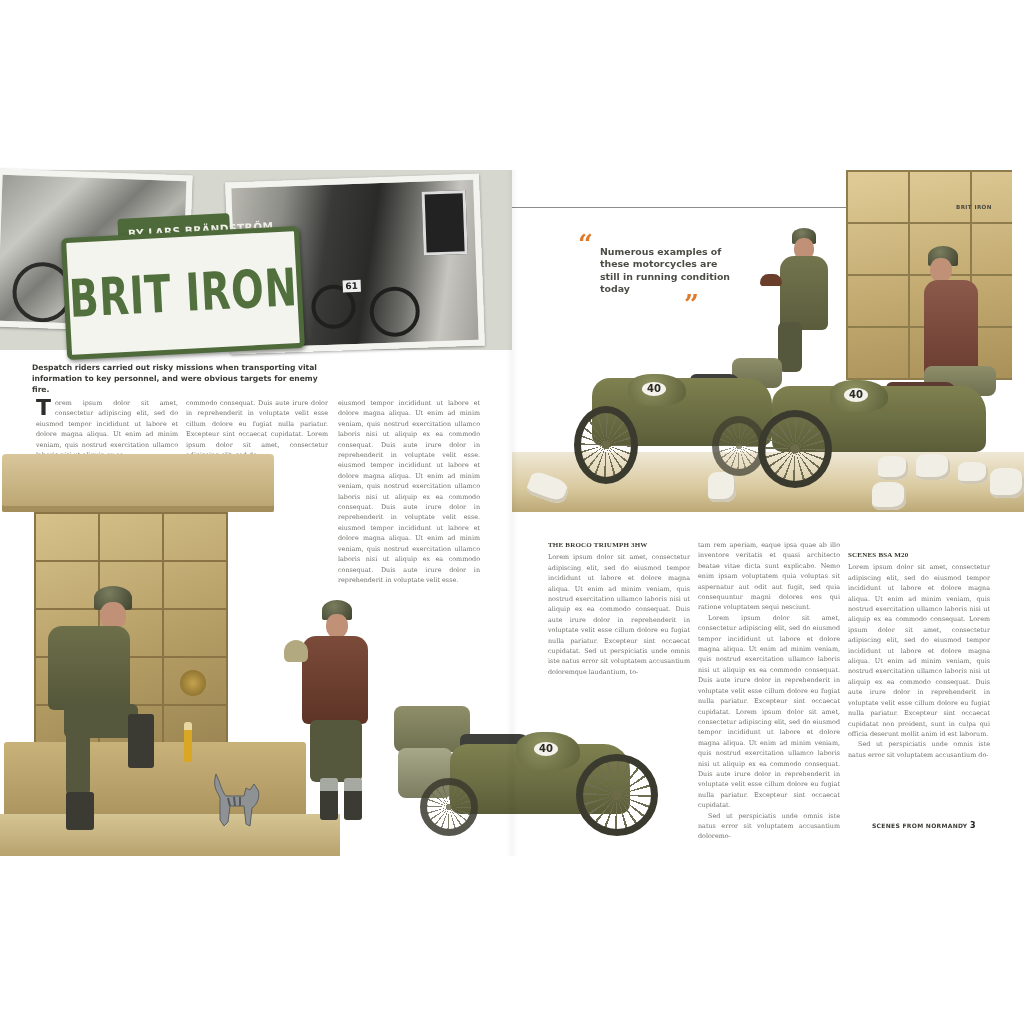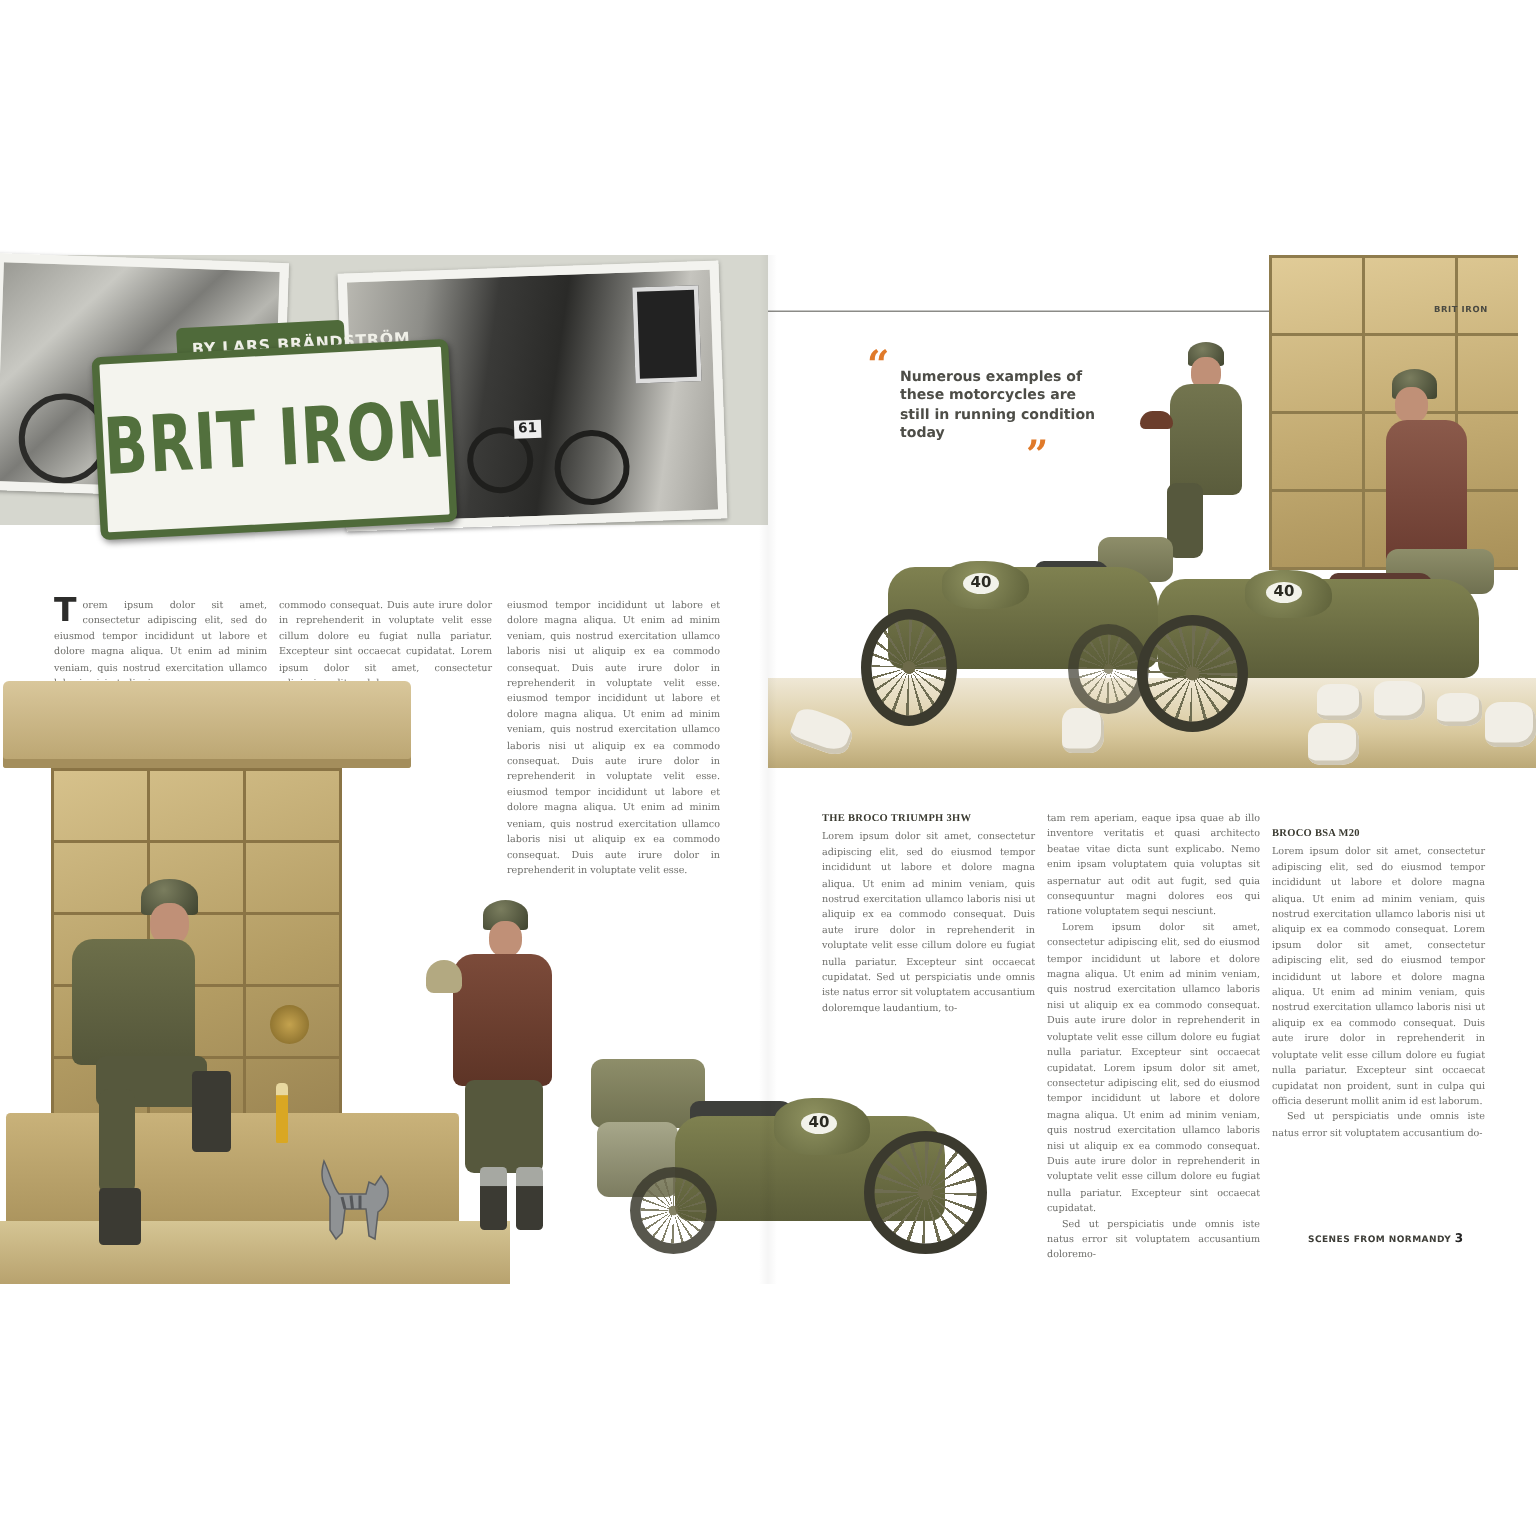--- a/index.html
+++ b/index.html
@@ -108,20 +108,21 @@
     <div class="wheel" style="left:134px;top:104px;width:50px;height:50px;border-color:#1f1f1d"></div>
     <div class="wheel" style="left:76px;top:100px;width:44px;height:44px;border-color:#1f1f1d"></div>
     <div style="position:absolute;left:108px;top:96px;width:18px;height:12px;background:#eee;color:#222;font:bold 9px 'DejaVu Sans',sans-serif;text-align:center;line-height:12px">61</div>
   </div>
 
   <div class="byline-tab">BY LARS BRÄNDSTRÖM</div>
   <div class="title-plate">
     <span class="title">BRIT IRON</span>
   </div>
 
+  <div class="standfirst">Despatch riders carried out risky missions when transporting vital information to key personnel, and were obvious targets for enemy fire.</div>
 
   <div class="body-col left-col-1">
     <span class="dropcap">T</span>
     <span>orem ipsum dolor sit amet, consectetur adipiscing elit, sed do eiusmod tempor incididunt ut labore et dolore magna aliqua. Ut enim ad minim veniam, quis nostrud exercitation ullamco laboris nisi ut aliquip ex ea</span>
   </div>
   <div class="body-col left-col-2">commodo consequat. Duis aute irure dolor in reprehenderit in voluptate velit esse cillum dolore eu fugiat nulla pariatur. Excepteur sint occaecat cupidatat. Lorem ipsum dolor sit amet, consectetur adipiscing elit, sed do</div>
   <div class="body-col left-col-3">eiusmod tempor incididunt ut labore et dolore magna aliqua. Ut enim ad minim veniam, quis nostrud exercitation ullamco laboris nisi ut aliquip ex ea commodo consequat. Duis aute irure dolor in reprehenderit in voluptate velit esse. eiusmod tempor incididunt ut labore et dolore magna aliqua. Ut enim ad minim veniam, quis nostrud exercitation ullamco laboris nisi ut aliquip ex ea commodo consequat. Duis aute irure dolor in reprehenderit in voluptate velit esse. eiusmod tempor incididunt ut labore et dolore magna aliqua. Ut enim ad minim veniam, quis nostrud exercitation ullamco laboris nisi ut aliquip ex ea commodo consequat. Duis aute irure dolor in reprehenderit in voluptate velit esse.</div>
 
   <div class="fountain">
     <div class="cap"></div>
@@ -222,21 +223,21 @@
     <div class="section-head">THE BROCO TRIUMPH 3HW</div>
     <p>Lorem ipsum dolor sit amet, consectetur adipiscing elit, sed do eiusmod tempor incididunt ut labore et dolore magna aliqua. Ut enim ad minim veniam, quis nostrud exercitation ullamco laboris nisi ut aliquip ex ea commodo consequat. Duis aute irure dolor in reprehenderit in voluptate velit esse cillum dolore eu fugiat nulla pariatur. Excepteur sint occaecat cupidatat. Sed ut perspiciatis unde omnis iste natus error sit voluptatem accusantium doloremque laudantium, to-</p>
   </div>
   <div class="body-col right-col-2">
     <p>tam rem aperiam, eaque ipsa quae ab illo inventore veritatis et quasi architecto beatae vitae dicta sunt explicabo. Nemo enim ipsam voluptatem quia voluptas sit aspernatur aut odit aut fugit, sed quia consequuntur magni dolores eos qui ratione voluptatem sequi nesciunt.</p>
     <p>Lorem ipsum dolor sit amet, consectetur adipiscing elit, sed do eiusmod tempor incididunt ut labore et dolore magna aliqua. Ut enim ad minim veniam, quis nostrud exercitation ullamco laboris nisi ut aliquip ex ea commodo consequat. Duis aute irure dolor in reprehenderit in voluptate velit esse cillum dolore eu fugiat nulla pariatur. Excepteur sint occaecat cupidatat. Lorem ipsum dolor sit amet, consectetur adipiscing elit, sed do eiusmod tempor incididunt ut labore et dolore magna aliqua. Ut enim ad minim veniam, quis nostrud exercitation ullamco laboris nisi ut aliquip ex ea commodo consequat. Duis aute irure dolor in reprehenderit in voluptate velit esse cillum dolore eu fugiat nulla pariatur. Excepteur sint occaecat cupidatat.</p>
     <p>Sed ut perspiciatis unde omnis iste natus error sit voluptatem accusantium doloremo-</p>
   </div>
   <div class="body-col right-col-3">
     <div class="gap"></div>
-    <div class="section-head">BROCO BSA M20</div>
+    <div class="section-head">SCENES BSA M20</div>
     <p>Lorem ipsum dolor sit amet, consectetur adipiscing elit, sed do eiusmod tempor incididunt ut labore et dolore magna aliqua. Ut enim ad minim veniam, quis nostrud exercitation ullamco laboris nisi ut aliquip ex ea commodo consequat. Lorem ipsum dolor sit amet, consectetur adipiscing elit, sed do eiusmod tempor incididunt ut labore et dolore magna aliqua. Ut enim ad minim veniam, quis nostrud exercitation ullamco laboris nisi ut aliquip ex ea commodo consequat. Duis aute irure dolor in reprehenderit in voluptate velit esse cillum dolore eu fugiat nulla pariatur. Excepteur sint occaecat cupidatat non proident, sunt in culpa qui officia deserunt mollit anim id est laborum.</p>
     <p>Sed ut perspiciatis unde omnis iste natus error sit voluptatem accusantium do-</p>
   </div>
 
   <div class="folio">
     <span>SCENES FROM NORMANDY</span>
     <span class="num">3</span>
   </div>
 
   <div class="gutter-shadow"></div>

